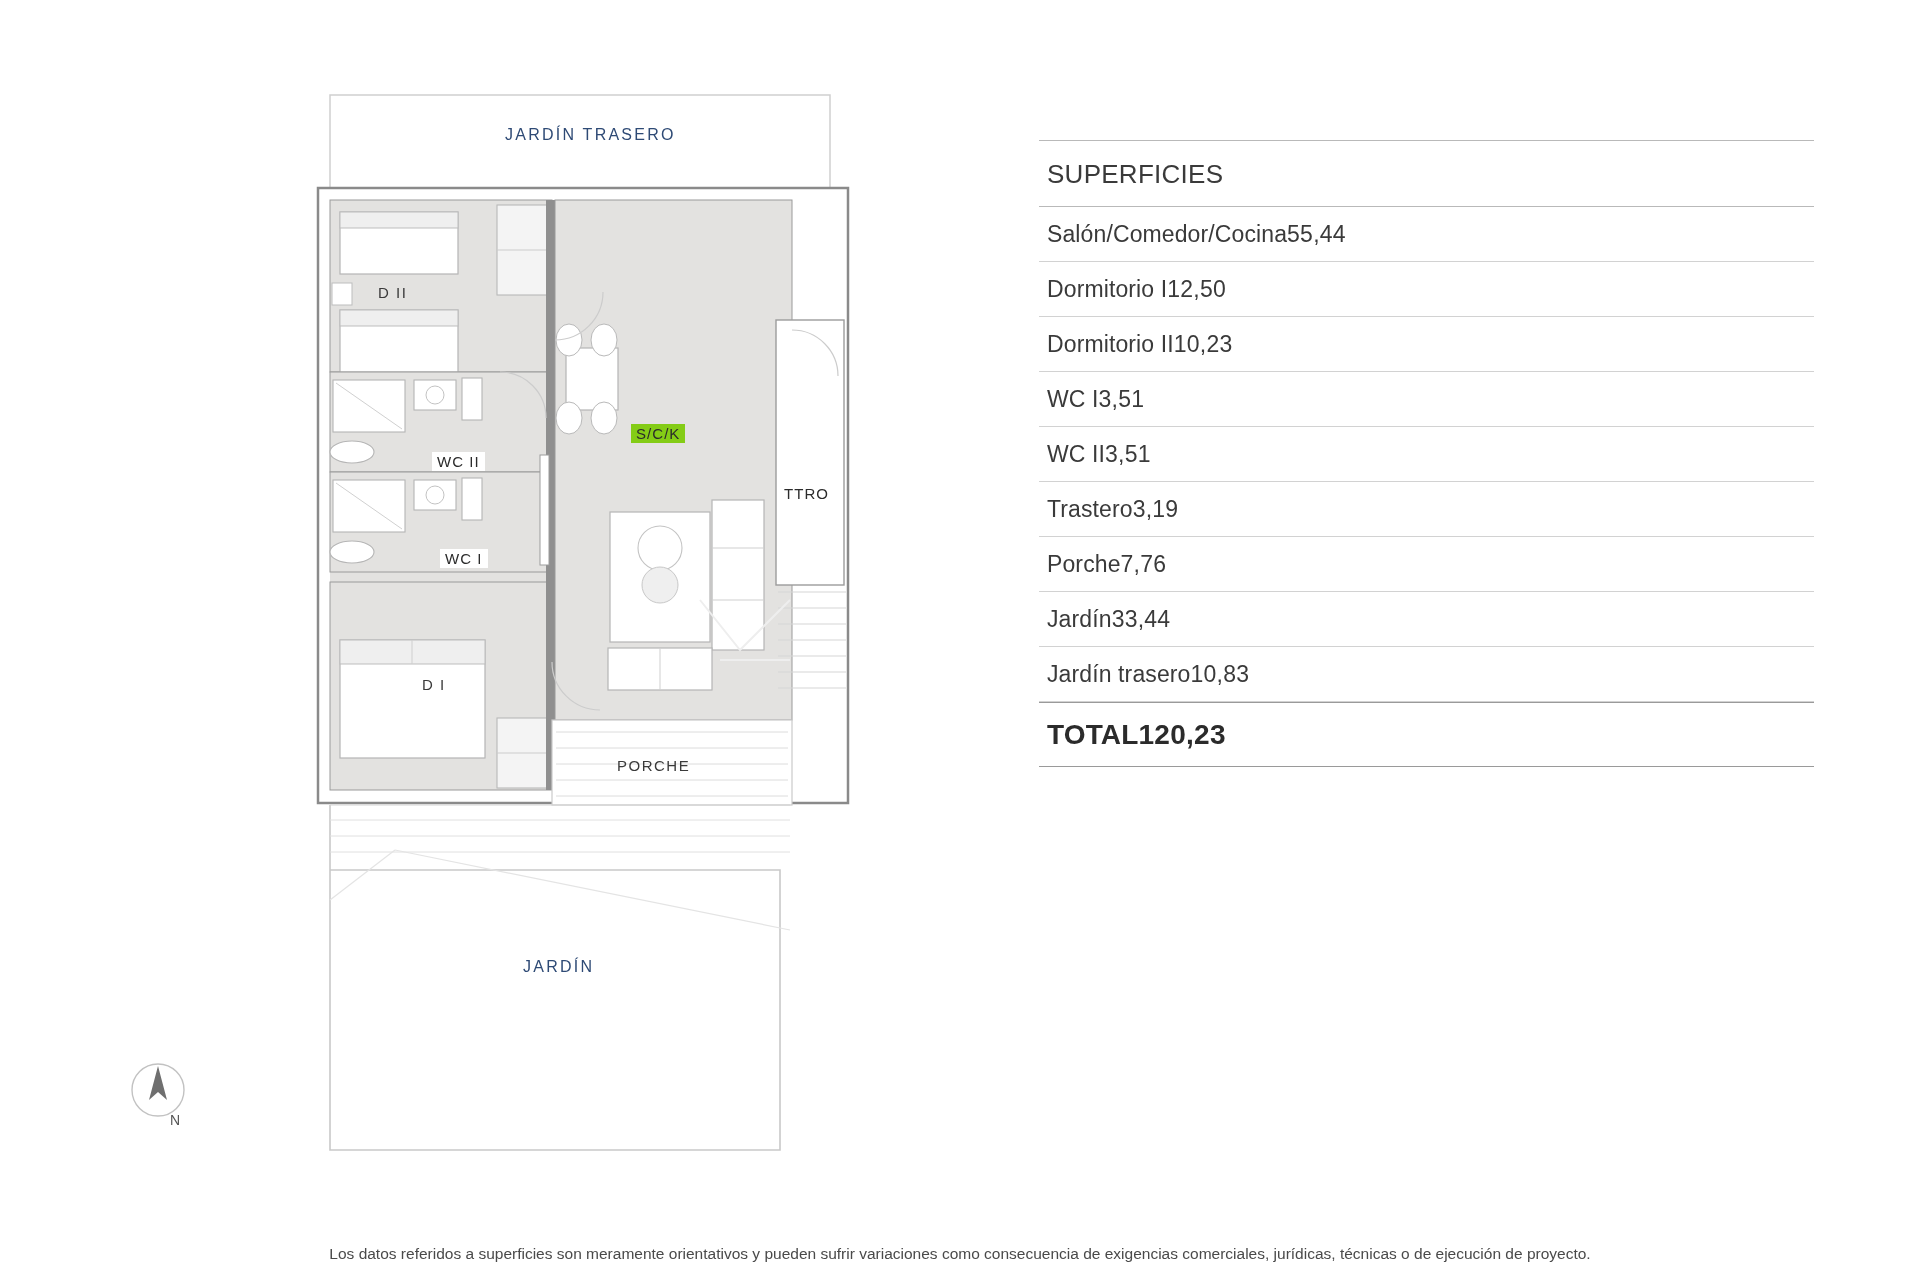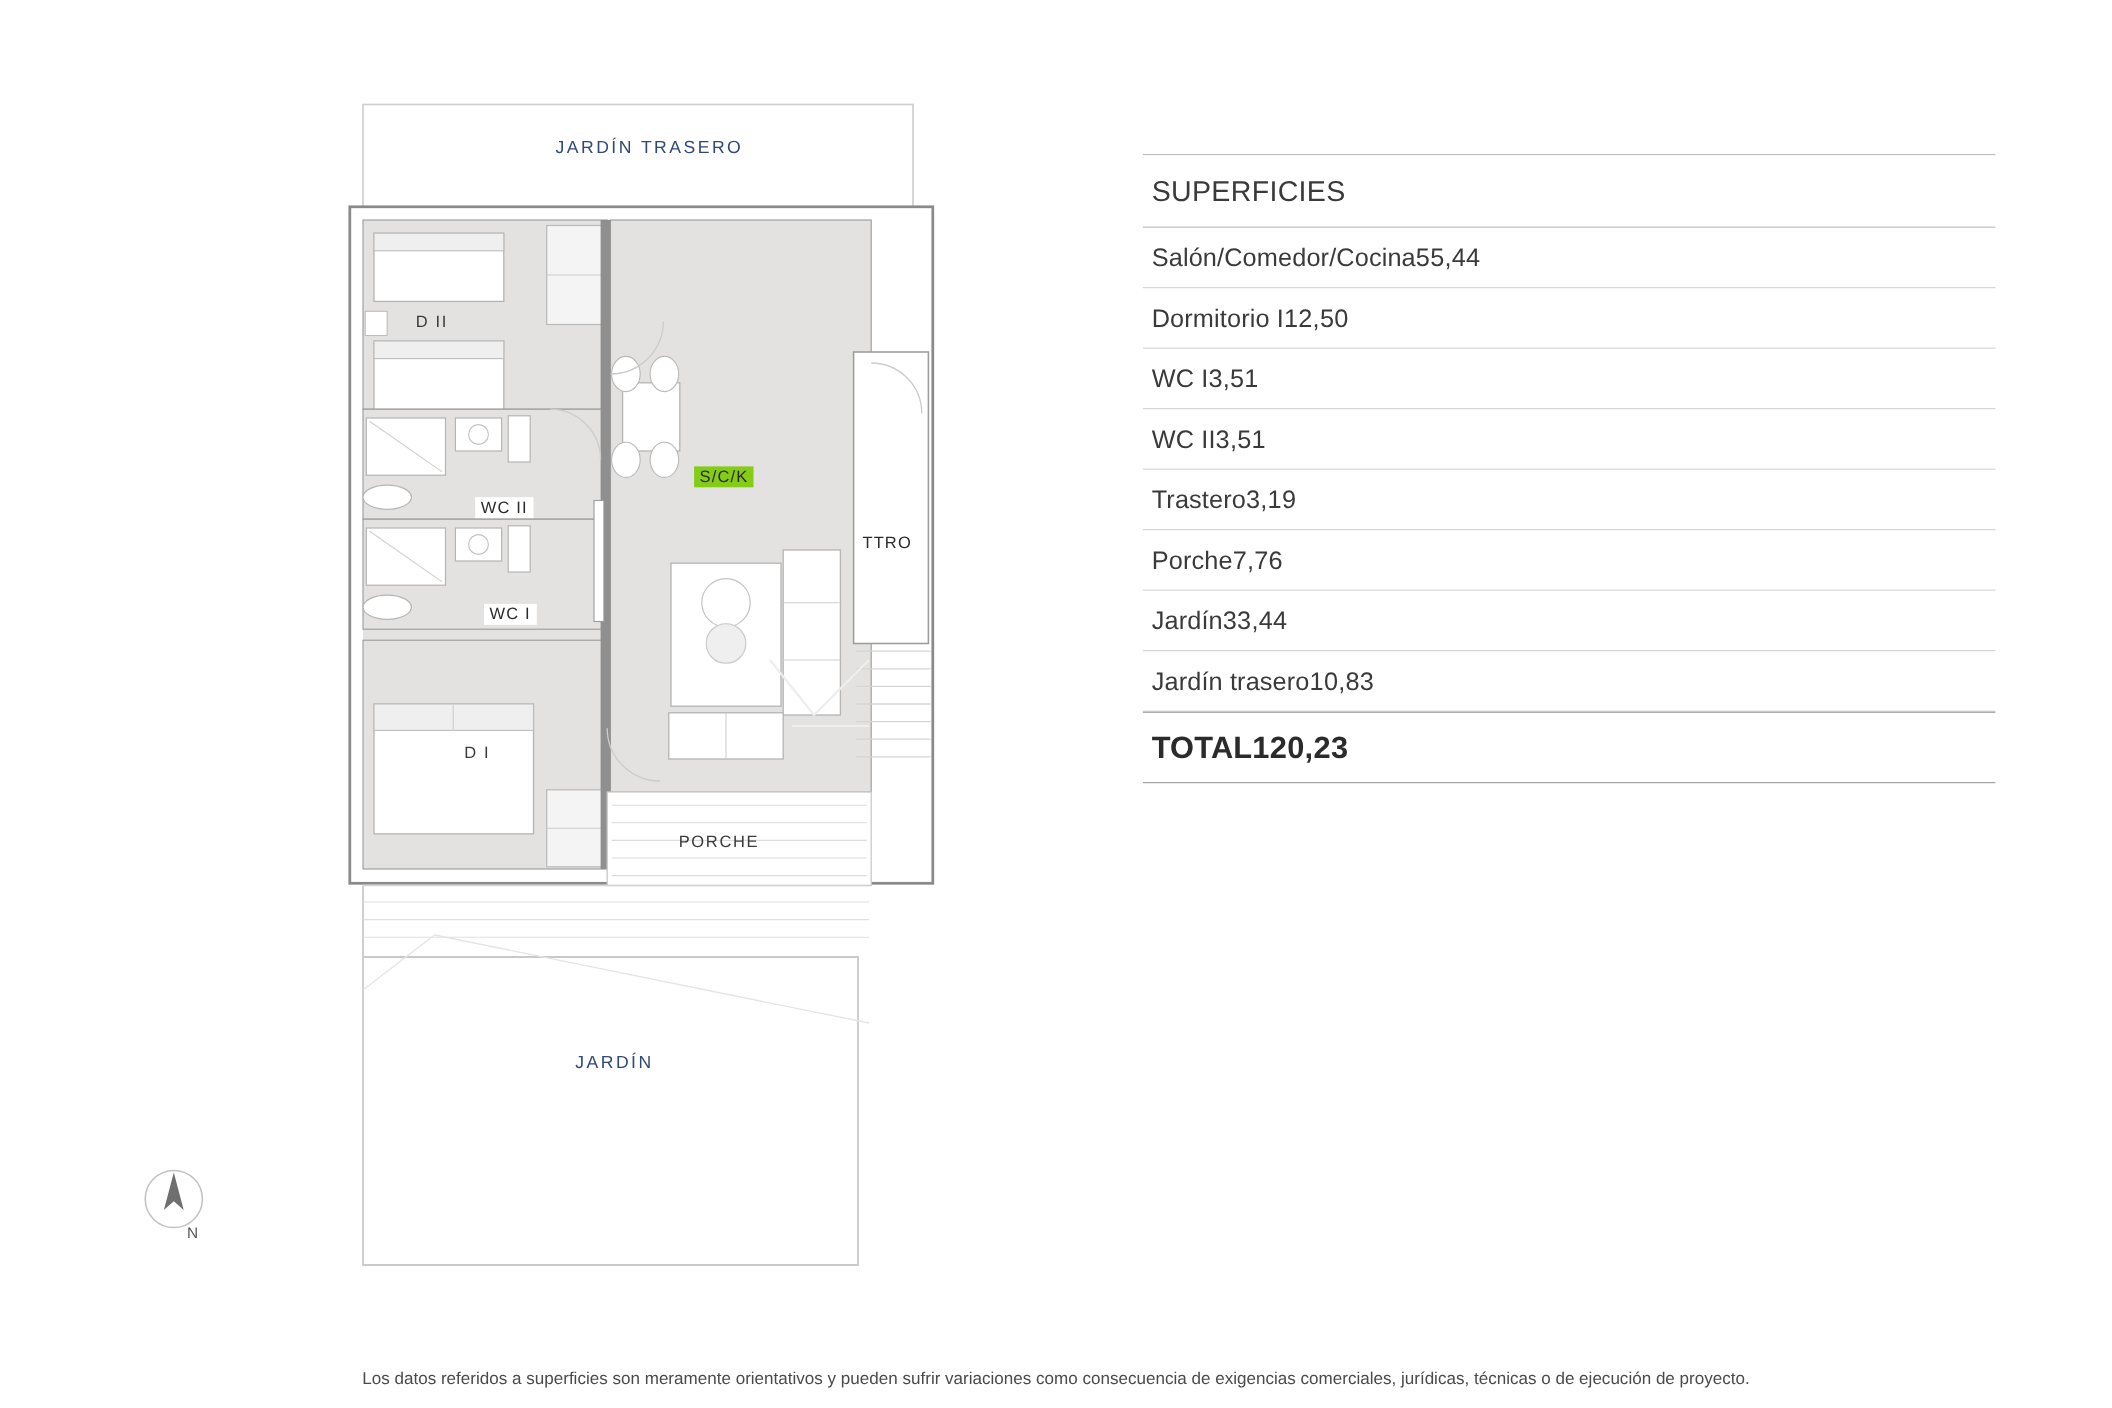--- a/index.html
+++ b/index.html
@@ -251,20 +251,24 @@
 
   <div class="srow">
     <span class="sname">Salón/Comedor/Cocina</span>
     <span class="sval">55,44</span>
   </div>
   <div class="srow">
     <span class="sname">Dormitorio I</span>
     <span class="sval">12,50</span>
   </div>
   <div class="srow">
+    <span class="sname">Dormitorio II</span>
+    <span class="sval">10,23</span>
+  </div>
+  <div class="srow">
     <span class="sname">WC I</span>
     <span class="sval">3,51</span>
   </div>
   <div class="srow">
     <span class="sname">WC II</span>
     <span class="sval">3,51</span>
   </div>
   <div class="srow">
     <span class="sname">Trastero</span>
     <span class="sval">3,19</span>

